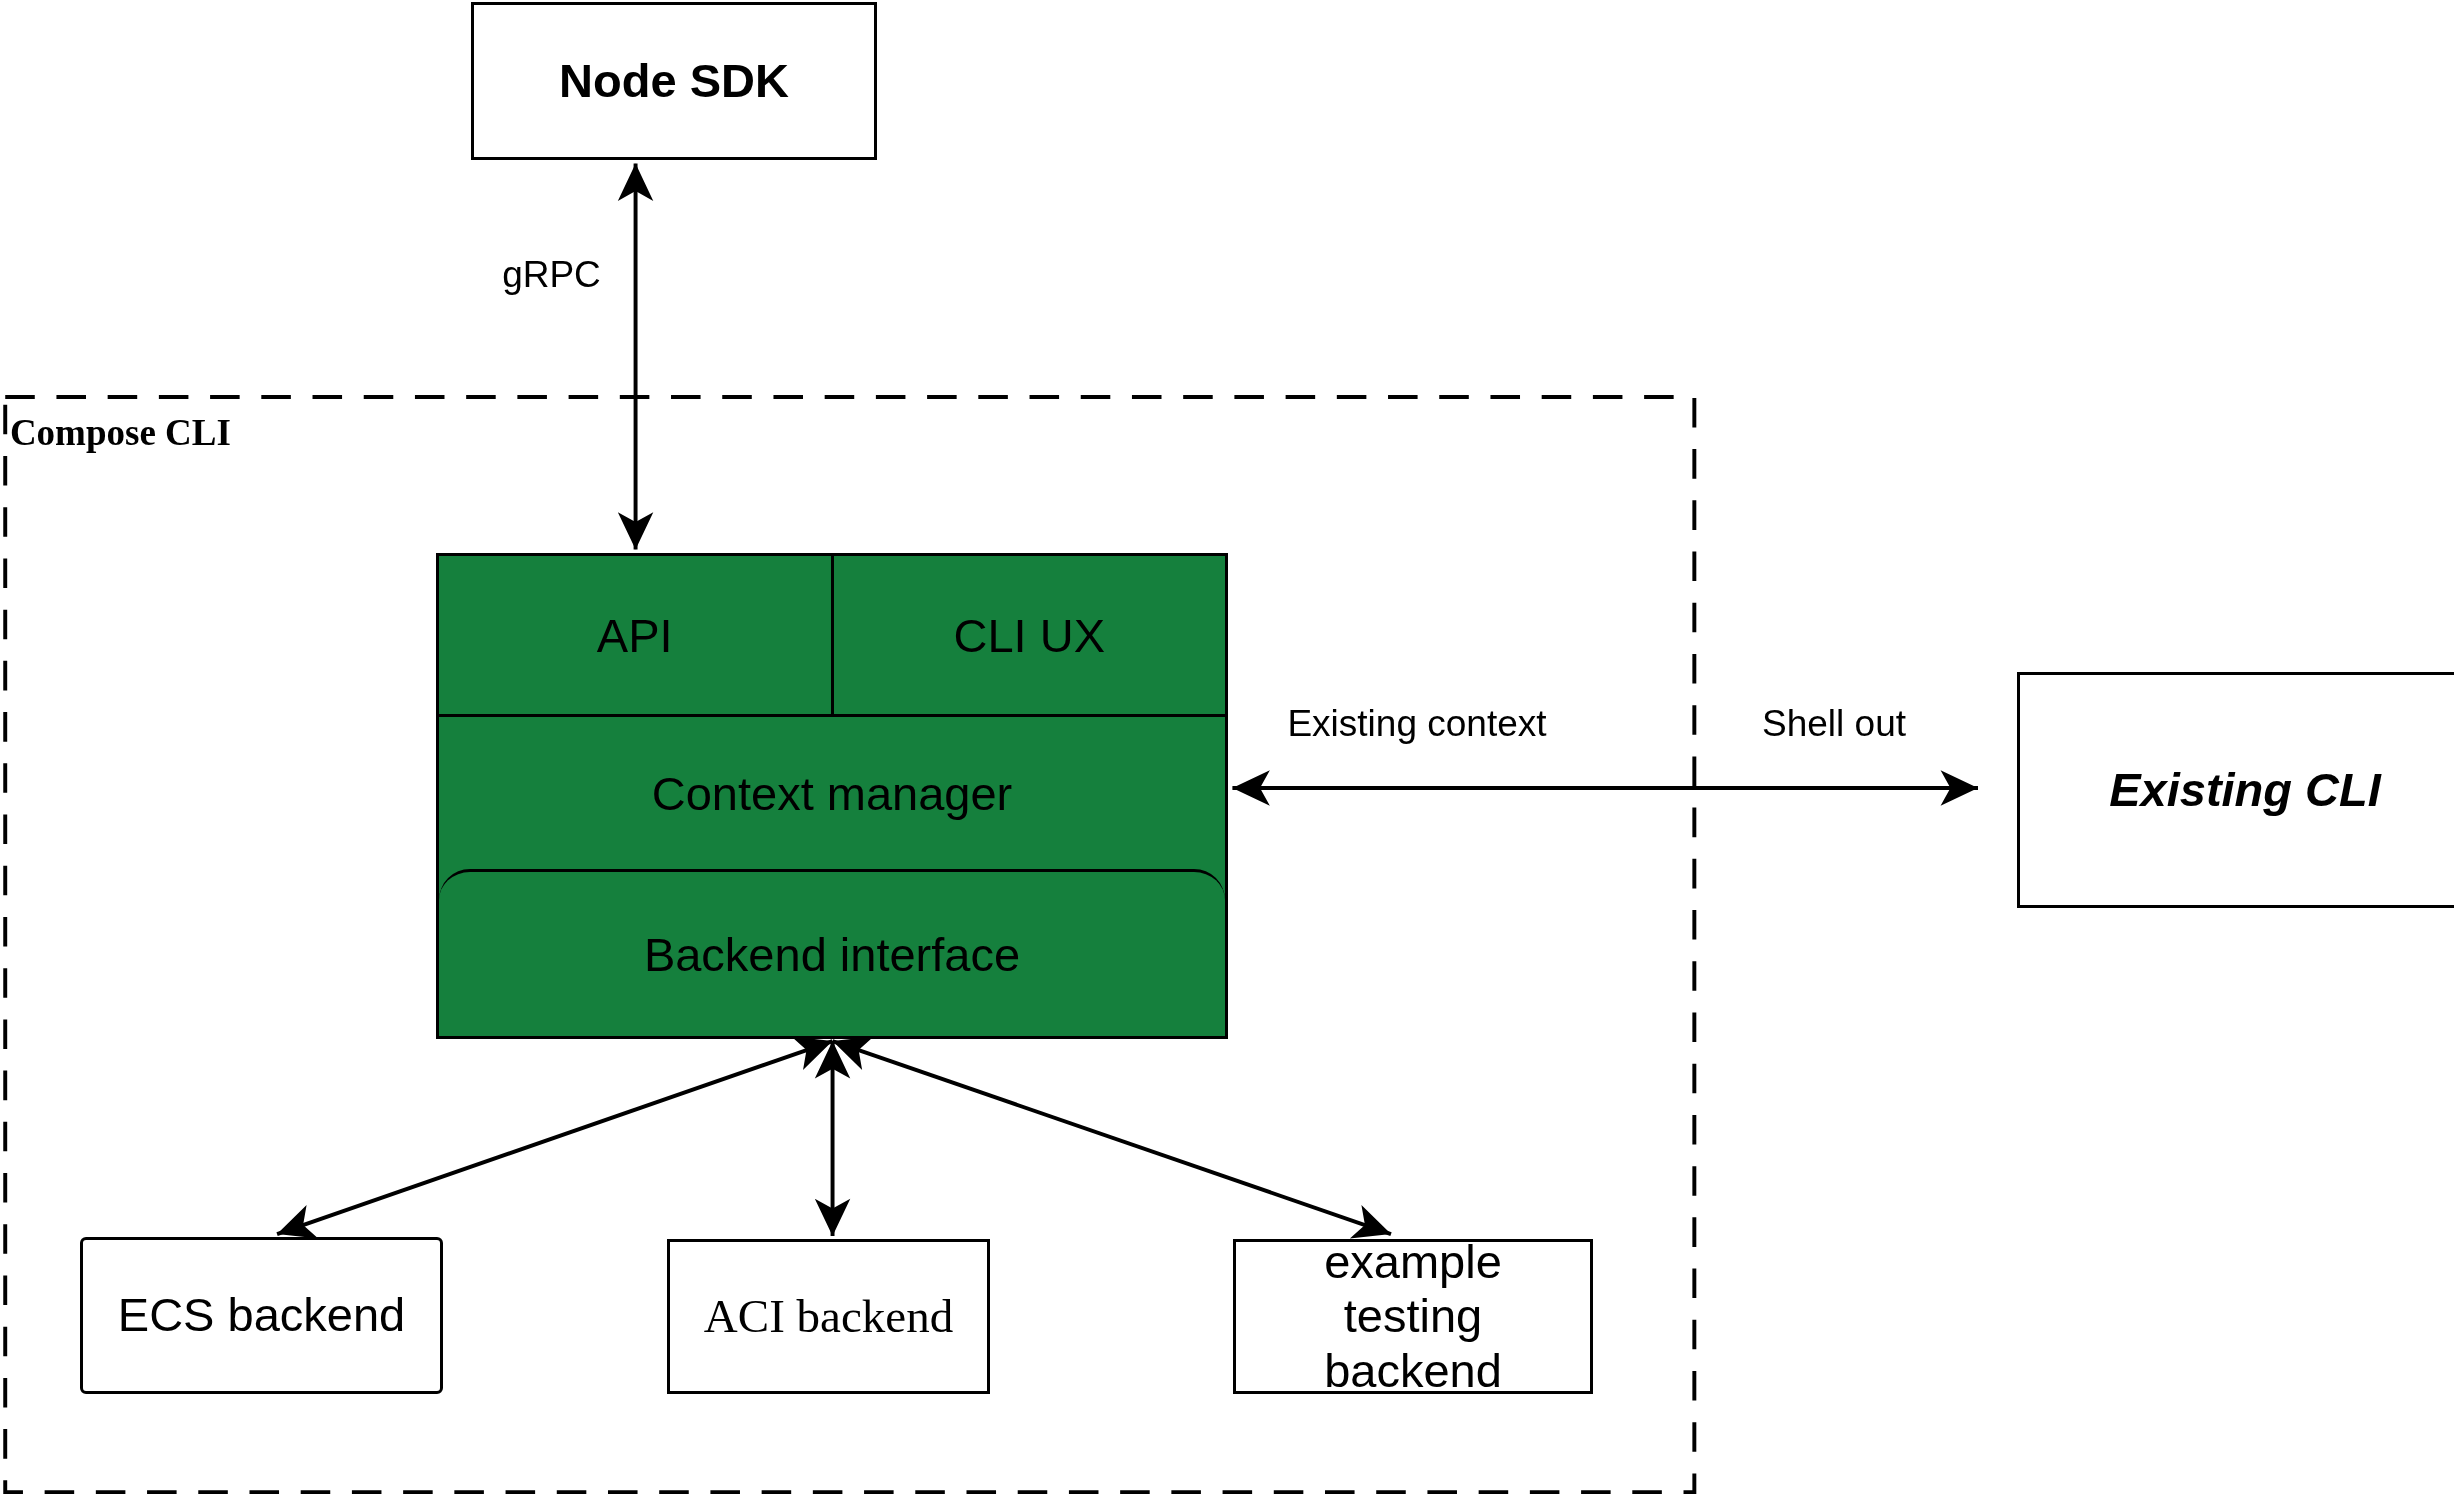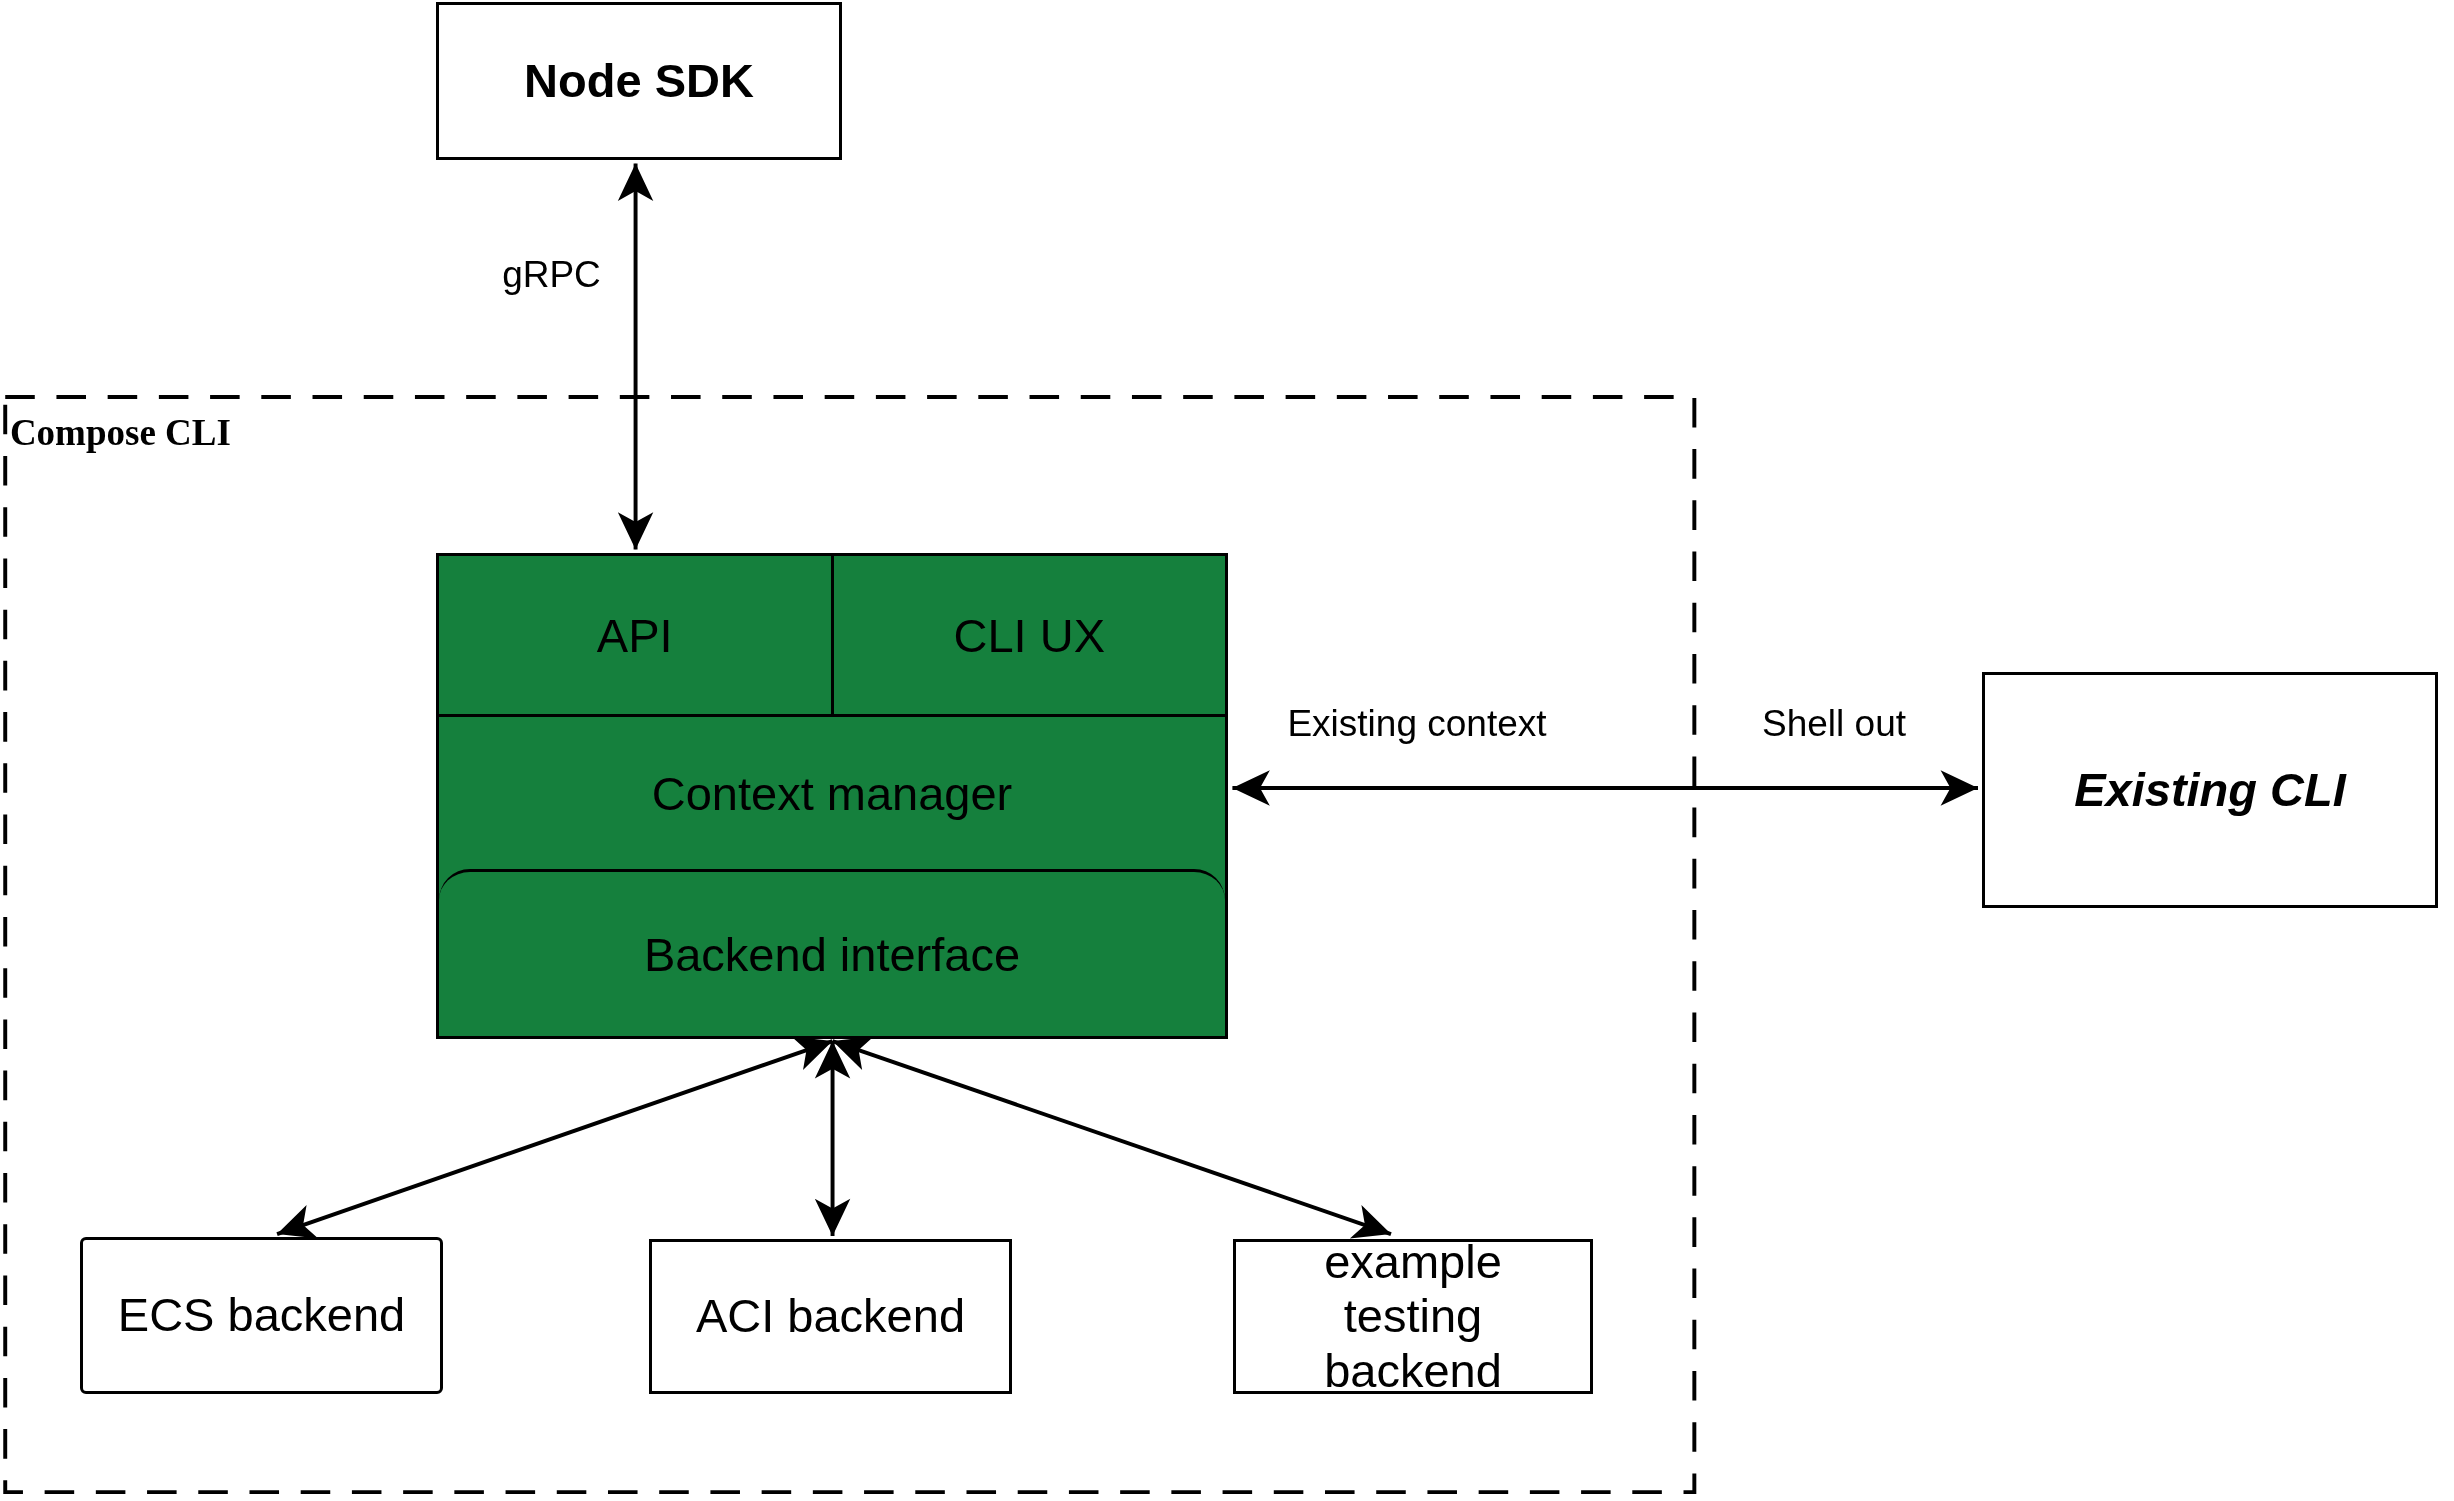--- a/index.html
+++ b/index.html
@@ -18,21 +18,21 @@
     border: 3.9px solid #000000;
     display: flex;
     align-items: center;
     justify-content: center;
     text-align: center;
     font-size: 47px;
     color: #000000;
     line-height: 1.15;
     z-index: 2;
   }
-  .bold { font-weight: bold; }
+  .bold { font-weight: bold; margin-left: 35px; }
   
   #node-sdk { left: 436px; top: 2px; width: 406px; height: 158px; }
   
   #existing-cli { left: 1982px; top: 672px; width: 456px; height: 236px; font-style: italic; }
   
   #module {
     position: absolute;
     left: 436px; top: 553px; width: 792px; height: 486px;
     border: 3.9px solid #000000;
     background: #15803d;
@@ -52,21 +52,21 @@
   #module .cell {
     flex: 1;
     display: flex;
     align-items: center;
     justify-content: center;
     text-align: center;
   }
   #module .cell-right { border-left: 3.9px solid #000000; }
   
   #ecs-backend { left: 80px;  top: 1237px; width: 363px; height: 157px; border-radius: 6px; }
-  #aci-backend { left: 649px; top: 1239px; width: 363px; height: 155px; }
+  #aci-backend { left: 667px; top: 1239px; width: 323px; height: 155px; font-family: Liberation Serif, serif; }
   #example-backend { left: 1233px; top: 1239px; width: 360px; height: 155px; padding: 0 13.8px; }
   
   .float-label {
     position: absolute;
     font-size: 37px;
     color: #000000;
     text-align: center;
     white-space: nowrap;
     z-index: 3;
     background: transparent;

